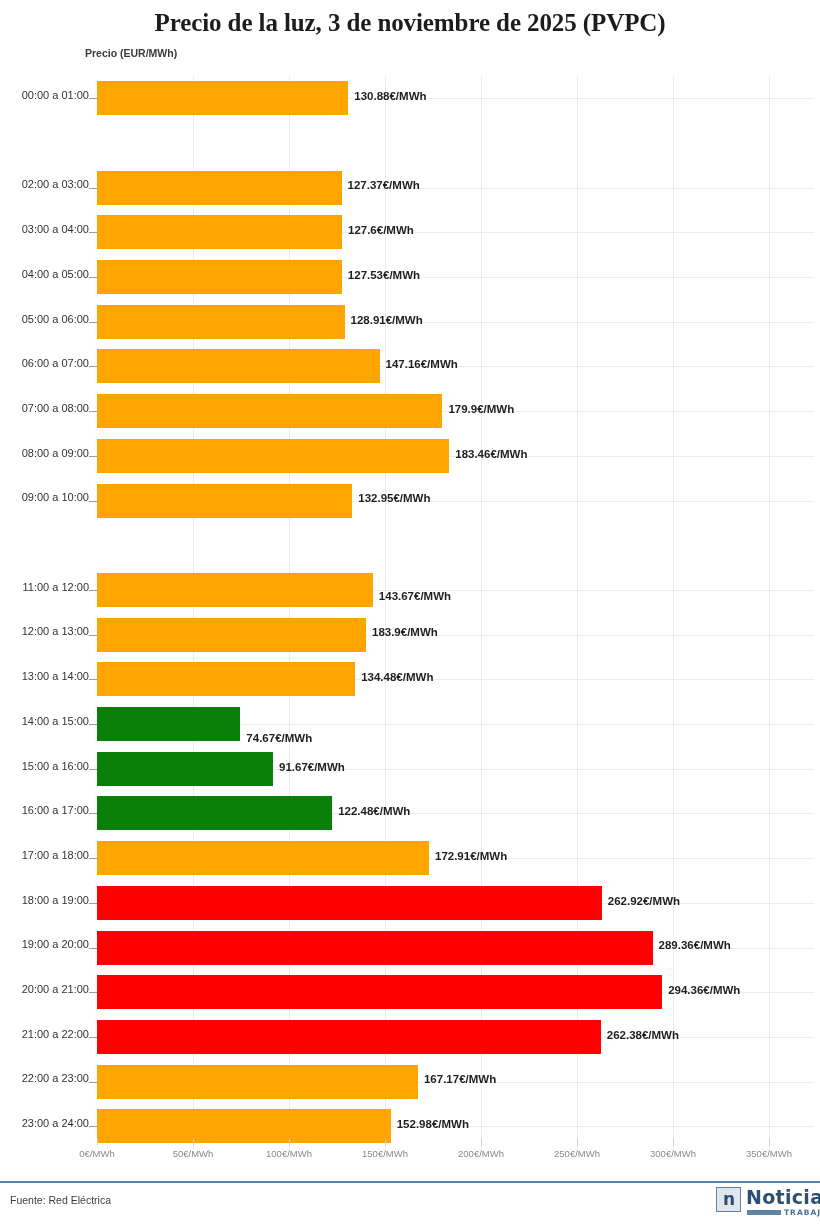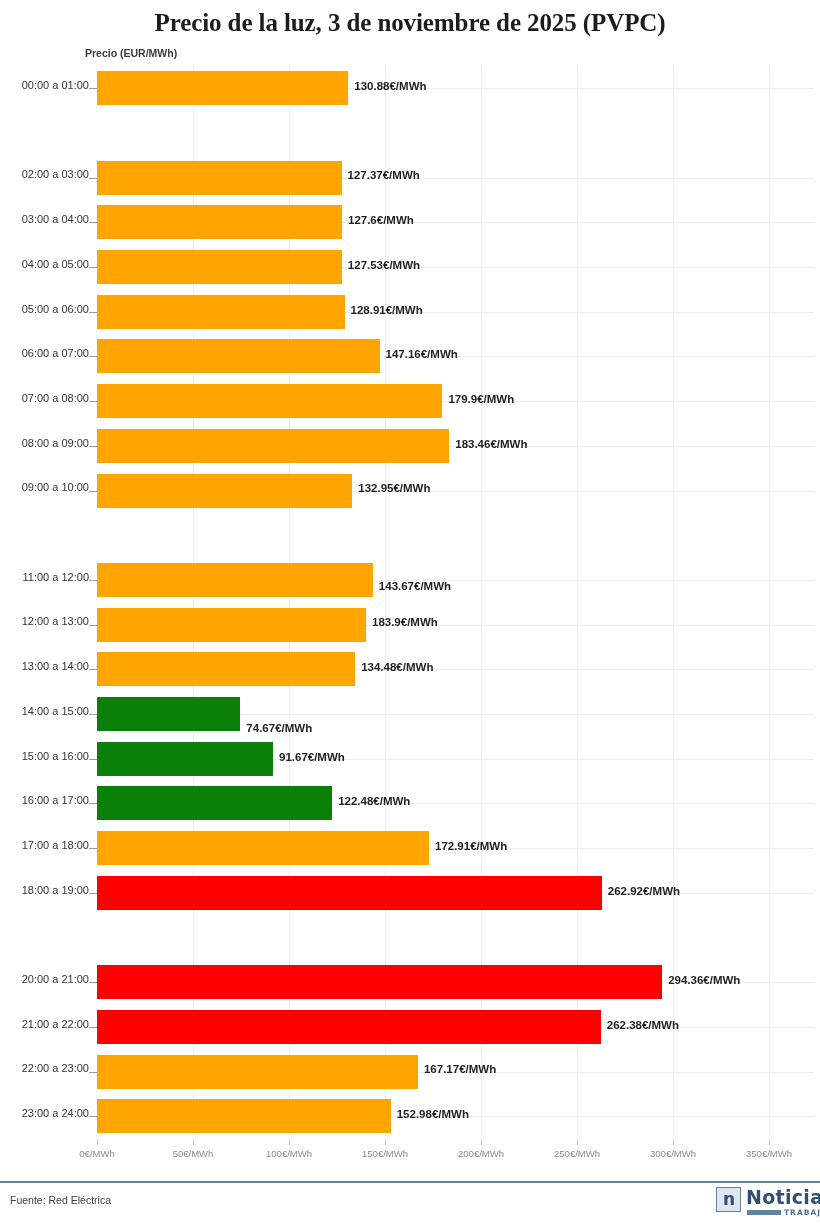--- a/index.html
+++ b/index.html
@@ -32,21 +32,21 @@
     top: 47px;
     font-size: 10.5px;
     font-weight: bold;
     color: #3b3b3b;
   }
 
   
   #plot {
     position: absolute;
     left: 0;
-    top: 66px;
+    top: 76px;
     width: 820px;
     height: 1073px;
   }
   .grid-layer { position: absolute; inset: 0; }
   .gridline {
     position: absolute;
     top: 0; bottom: 0;
     width: 1px;
     background: #ececec;
   }
@@ -312,20 +312,27 @@
         <div class="tick-mark"></div>
         <div class="bar" style="width: 331.987px; background: rgb(255, 165, 0);"></div>
         <div class="bar-value" style="left: 434.987px;">172.91€/MWh</div>
       </div>
       <div class="bar-row" style="top: 804.6px;">
         <div class="row-rule"></div>
         <div class="cat-label">18:00 a 19:00</div>
         <div class="tick-mark"></div>
         <div class="bar" style="width: 504.806px; background: rgb(255, 0, 0);"></div>
         <div class="bar-value" style="left: 607.806px;">262.92€/MWh</div>
+      </div>
+      <div class="bar-row" style="top: 849.3px;">
+        <div class="row-rule"></div>
+        <div class="cat-label">19:00 a 20:00</div>
+        <div class="tick-mark"></div>
+        <div class="bar" style="width: 555.571px; background: rgb(255, 0, 0);"></div>
+        <div class="bar-value" style="left: 658.571px;">289.36€/MWh</div>
       </div>
       <div class="bar-row" style="top: 894px;">
         <div class="row-rule"></div>
         <div class="cat-label">20:00 a 21:00</div>
         <div class="tick-mark"></div>
         <div class="bar" style="width: 565.171px; background: rgb(255, 0, 0);"></div>
         <div class="bar-value" style="left: 668.171px;">294.36€/MWh</div>
       </div>
       <div class="bar-row" style="top: 938.7px;">
         <div class="row-rule"></div>

